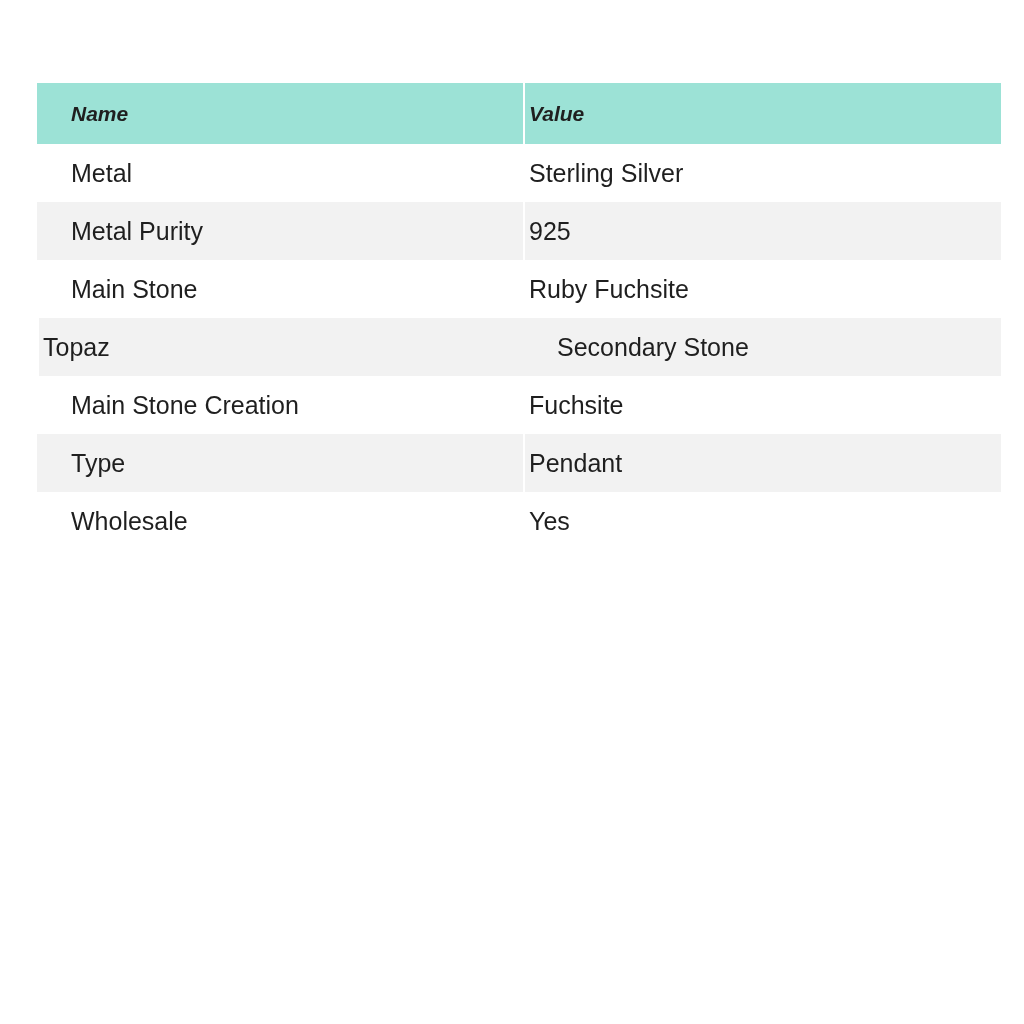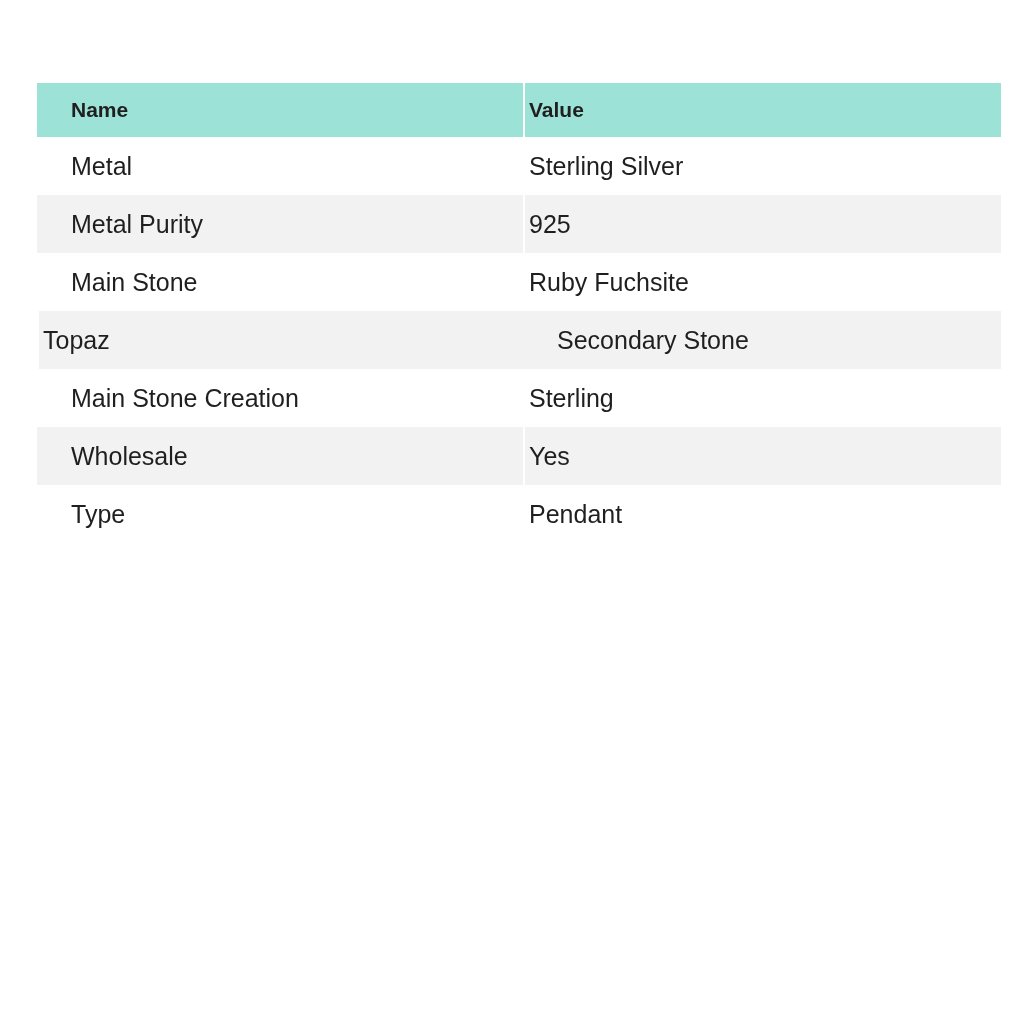--- a/index.html
+++ b/index.html
@@ -27,24 +27,25 @@
     width: 964px;
   }
 
   .row {
     display: grid;
     grid-template-columns: 486px 1fr;
     width: 100%;
   }
 
   .row.header .cell {
-    height: 54px;
+    height: 61px;
     background: var(--header-bg, #9ce2d6);
     font-weight: 700;
     font-size: 21px;
+    font-style: italic;
   }
 
   .cell {
     display: flex;
     align-items: center;
     height: 58px;
     padding-left: 34px;
     font-size: 25px;
     background: #ffffff;
   }
@@ -85,28 +86,28 @@
       <div class="cell value">Ruby Fuchsite</div>
     </div>
 
     <div class="row">
       <div class="cell value">Topaz</div>
       <div class="cell name">Secondary Stone</div>
     </div>
 
     <div class="row">
       <div class="cell name">Main Stone Creation</div>
-      <div class="cell value">Sterling</div>
+      <div class="cell value">Fuchsite</div>
     </div>
 
+
+    <div class="row">
+      <div class="cell name">Type</div>
+      <div class="cell value">Pendant</div>
+    </div>
 
     <div class="row">
       <div class="cell name">Wholesale</div>
       <div class="cell value">Yes</div>
     </div>
 
-    <div class="row">
-      <div class="cell name">Type</div>
-      <div class="cell value">Pendant</div>
-    </div>
-
   </div>
 </div>
 
 </body></html>

